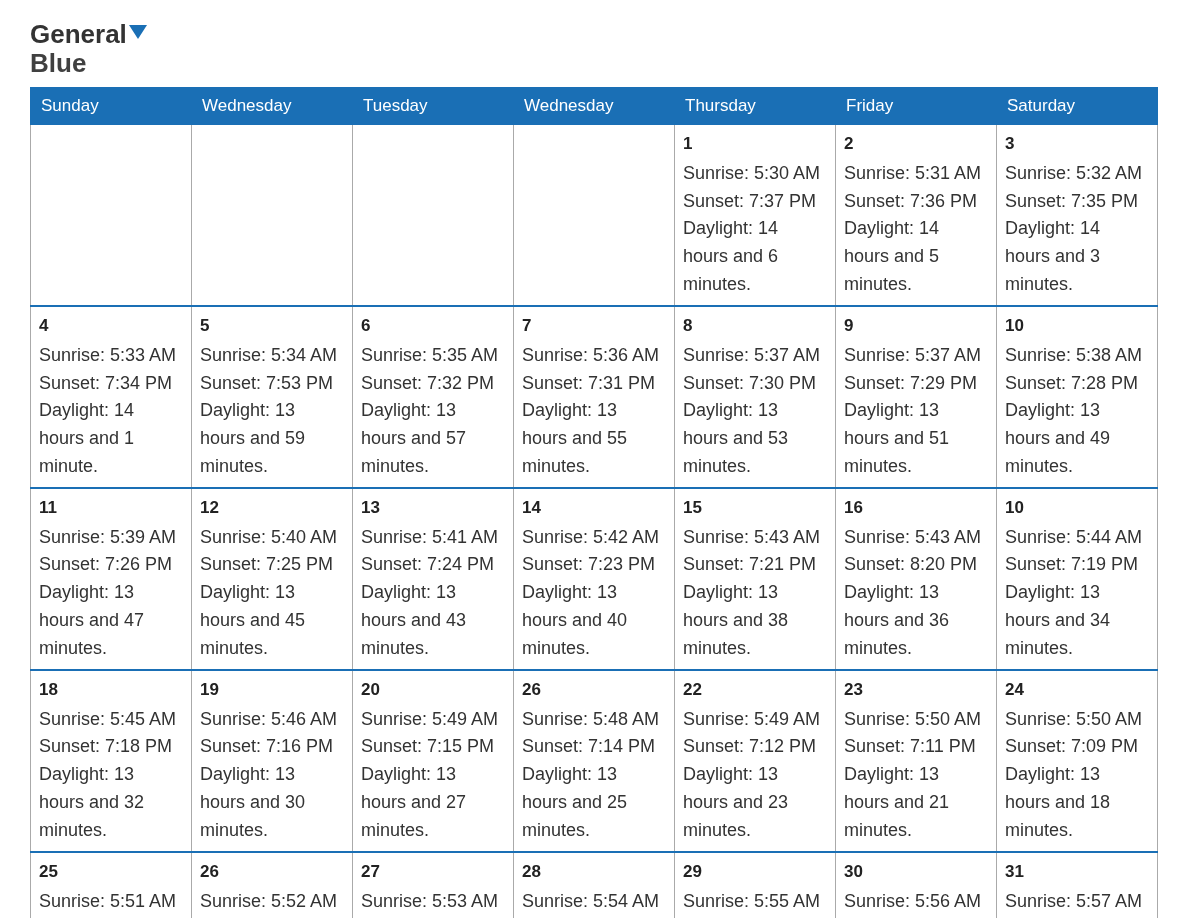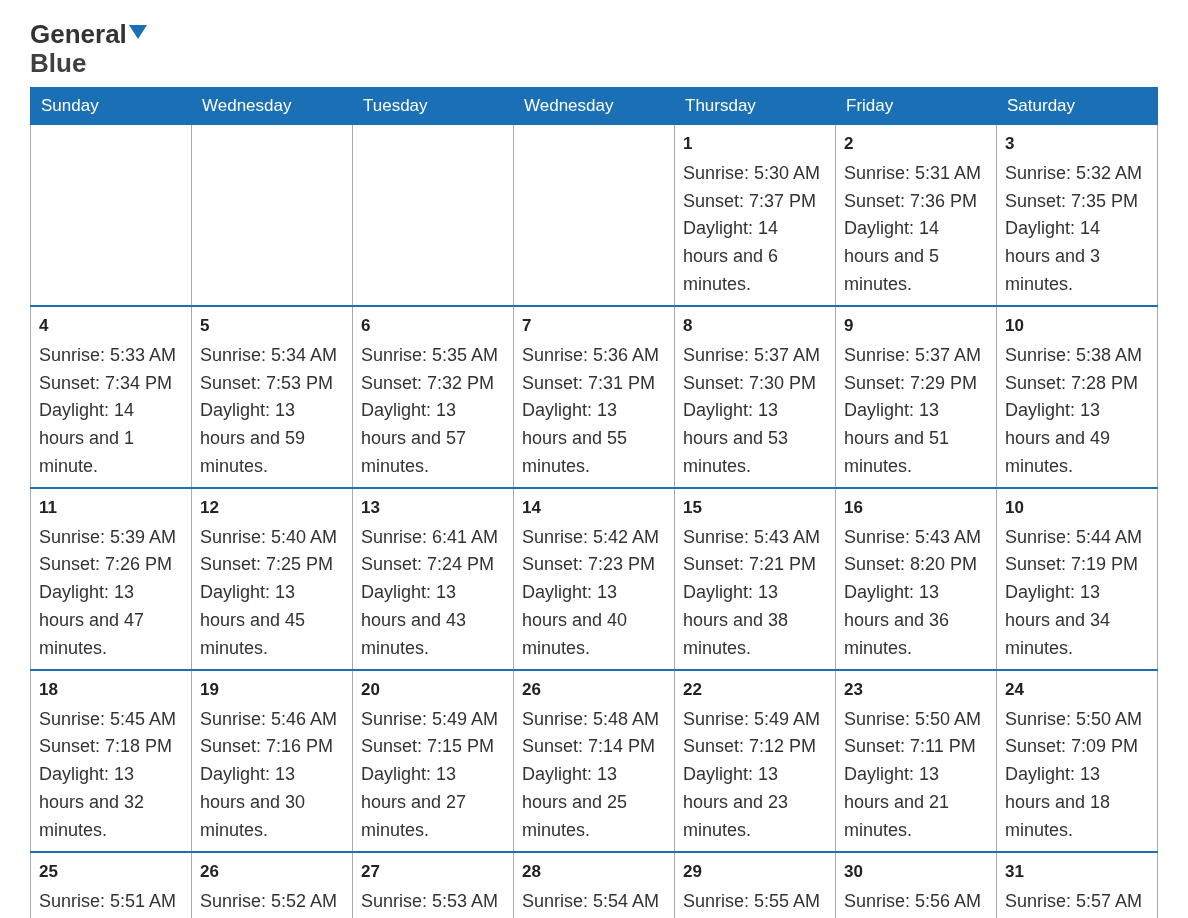--- a/index.html
+++ b/index.html
@@ -219,21 +219,21 @@
         </td>
         <td>
           <span class="day-number">12</span>
           <div class="day-info">Sunrise: 5:40 AM
 Sunset: 7:25 PM
 Daylight: 13 hours
 and 45 minutes.</div>
         </td>
         <td>
           <span class="day-number">13</span>
-          <div class="day-info">Sunrise: 6:41 AM
+          <div class="day-info">Sunrise: 5:41 AM
 Sunset: 7:24 PM
 Daylight: 13 hours
 and 43 minutes.</div>
         </td>
         <td>
           <span class="day-number">14</span>
           <div class="day-info">Sunrise: 5:42 AM
 Sunset: 7:23 PM
 Daylight: 13 hours
 and 40 minutes.</div>

